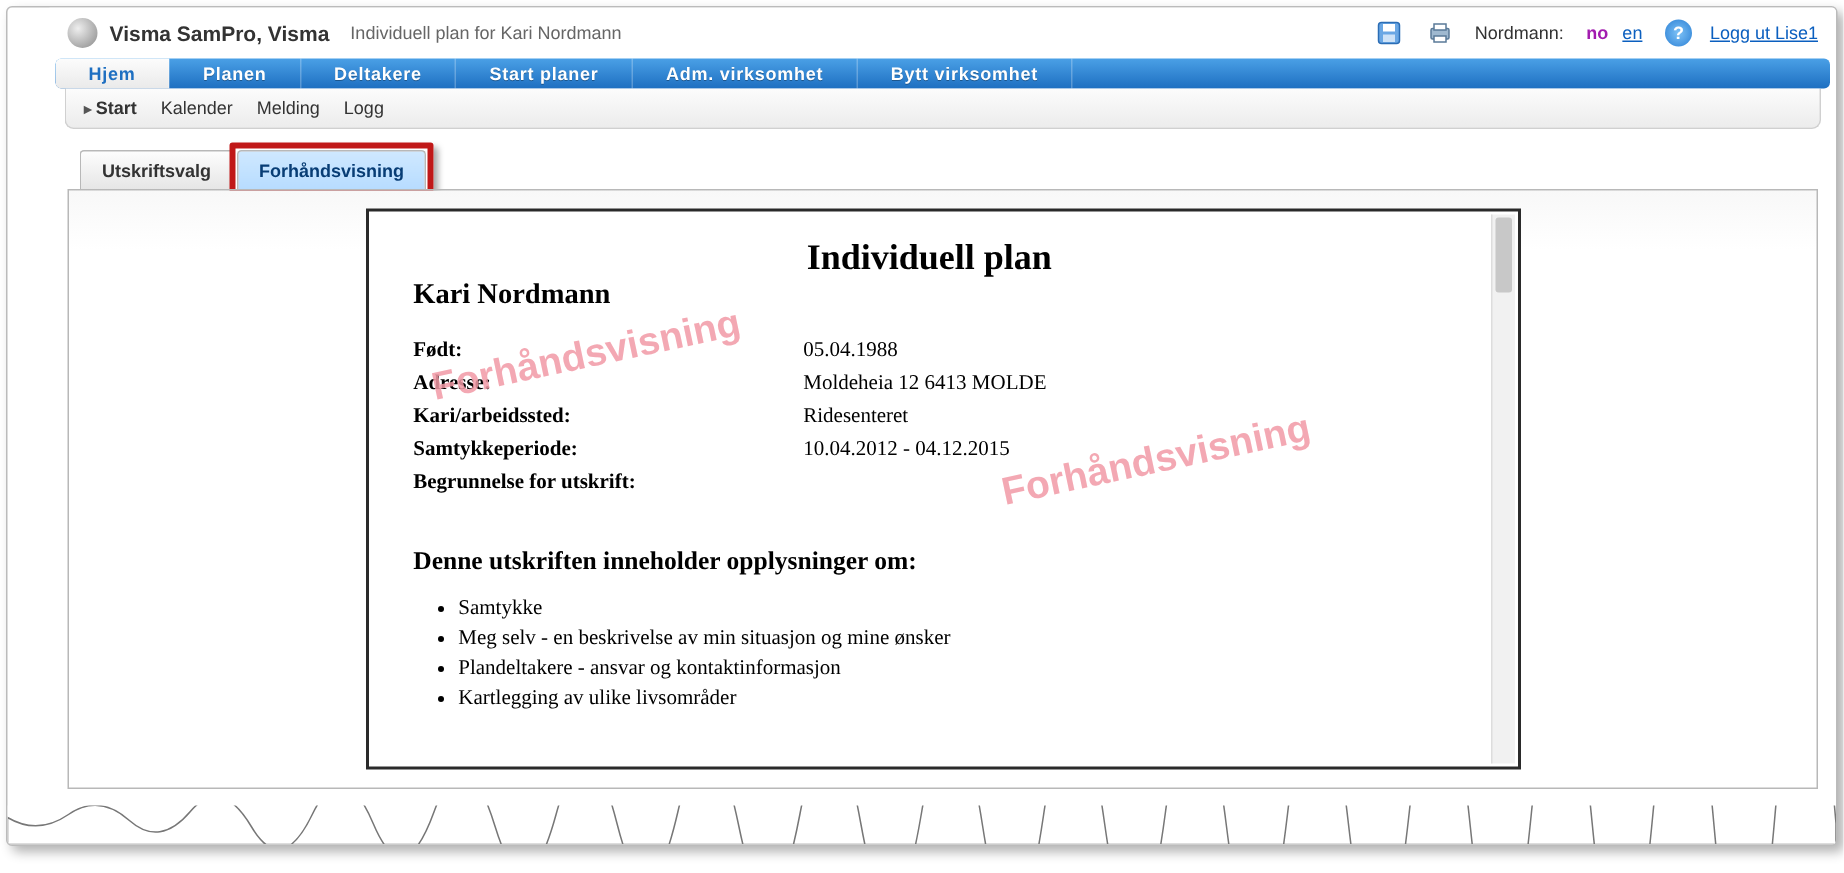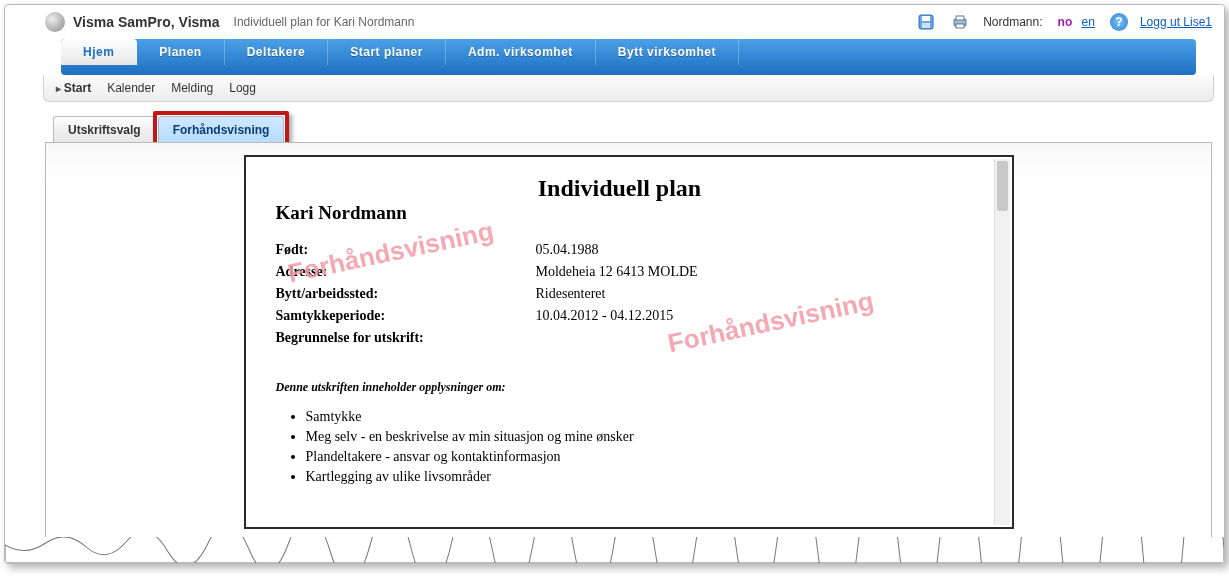--- a/index.html
+++ b/index.html
@@ -60,23 +60,23 @@
     color:#fff; font-weight:bold; font-size:12px;
     display:inline-flex;align-items:center;justify-content:center;
   }
   .logout { color:#0b5fbf; text-decoration: underline; cursor:pointer;}
 
   
   .mainmenu {
     display:flex;
     background: linear-gradient(#4aa0e6,#1e6fc1);
     border-radius: 4px;
-    margin: 0 28px;
-    height: 36px;
-    align-items: flex-start;
+    margin: 0 4px;
+    height: 20px;
+    align-items: center;
     overflow:hidden;
   }
   .mainmenu .tab {
     color:#fff; font-weight:bold; font-size:12px;
     padding: 6px 22px;
     border-right: 1px solid rgba(255,255,255,0.25);
     text-shadow: 0 1px 0 rgba(0,0,0,0.3);
     letter-spacing: 0.5px;
     cursor:pointer;
     display:flex;align-items:center;
@@ -174,21 +174,21 @@
     padding: 18px 30px 0 30px;
     font-family: "Times New Roman", Times, serif;
     color:#000;
   }
   .doc-title { text-align:center; font-size:24px; font-weight:bold; }
   .doc-name  { text-align:left; font-size:19px; font-weight:bold; margin-bottom:18px;}
   .fields { font-size:14px; }
   .field-row { display:flex; margin-bottom:6px;}
   .field-row .lbl { width:260px; font-weight:bold;}
   .section-head {
-    font-style: italic; font-weight:bold; font-size:12px;
+    font-weight:bold; font-size:17px;
     margin: 34px 0 14px 0;
   }
   .bullets { font-size:14px; padding-left: 30px;}
   .bullets li { margin-bottom:4px; list-style: disc;}
   .watermark {
     position:absolute;
     color:#f29aa6;
     font-size:26px;
     font-weight:bold;
     transform: rotate(-12deg);
@@ -282,21 +282,21 @@
           <div class="fields">
             <div class="field-row">
               <span class="lbl">Født:</span>
               <span>05.04.1988</span>
             </div>
             <div class="field-row">
               <span class="lbl">Adresse:</span>
               <span>Moldeheia 12 6413 MOLDE</span>
             </div>
             <div class="field-row">
-              <span class="lbl">Bytt/arbeidssted:</span>
+              <span class="lbl">Kari/arbeidssted:</span>
               <span>Ridesenteret</span>
             </div>
             <div class="field-row">
               <span class="lbl">Samtykkeperiode:</span>
               <span>10.04.2012 - 04.12.2015</span>
             </div>
             <div class="field-row">
               <span class="lbl">Begrunnelse for utskrift:</span>
               <span></span>
             </div>

